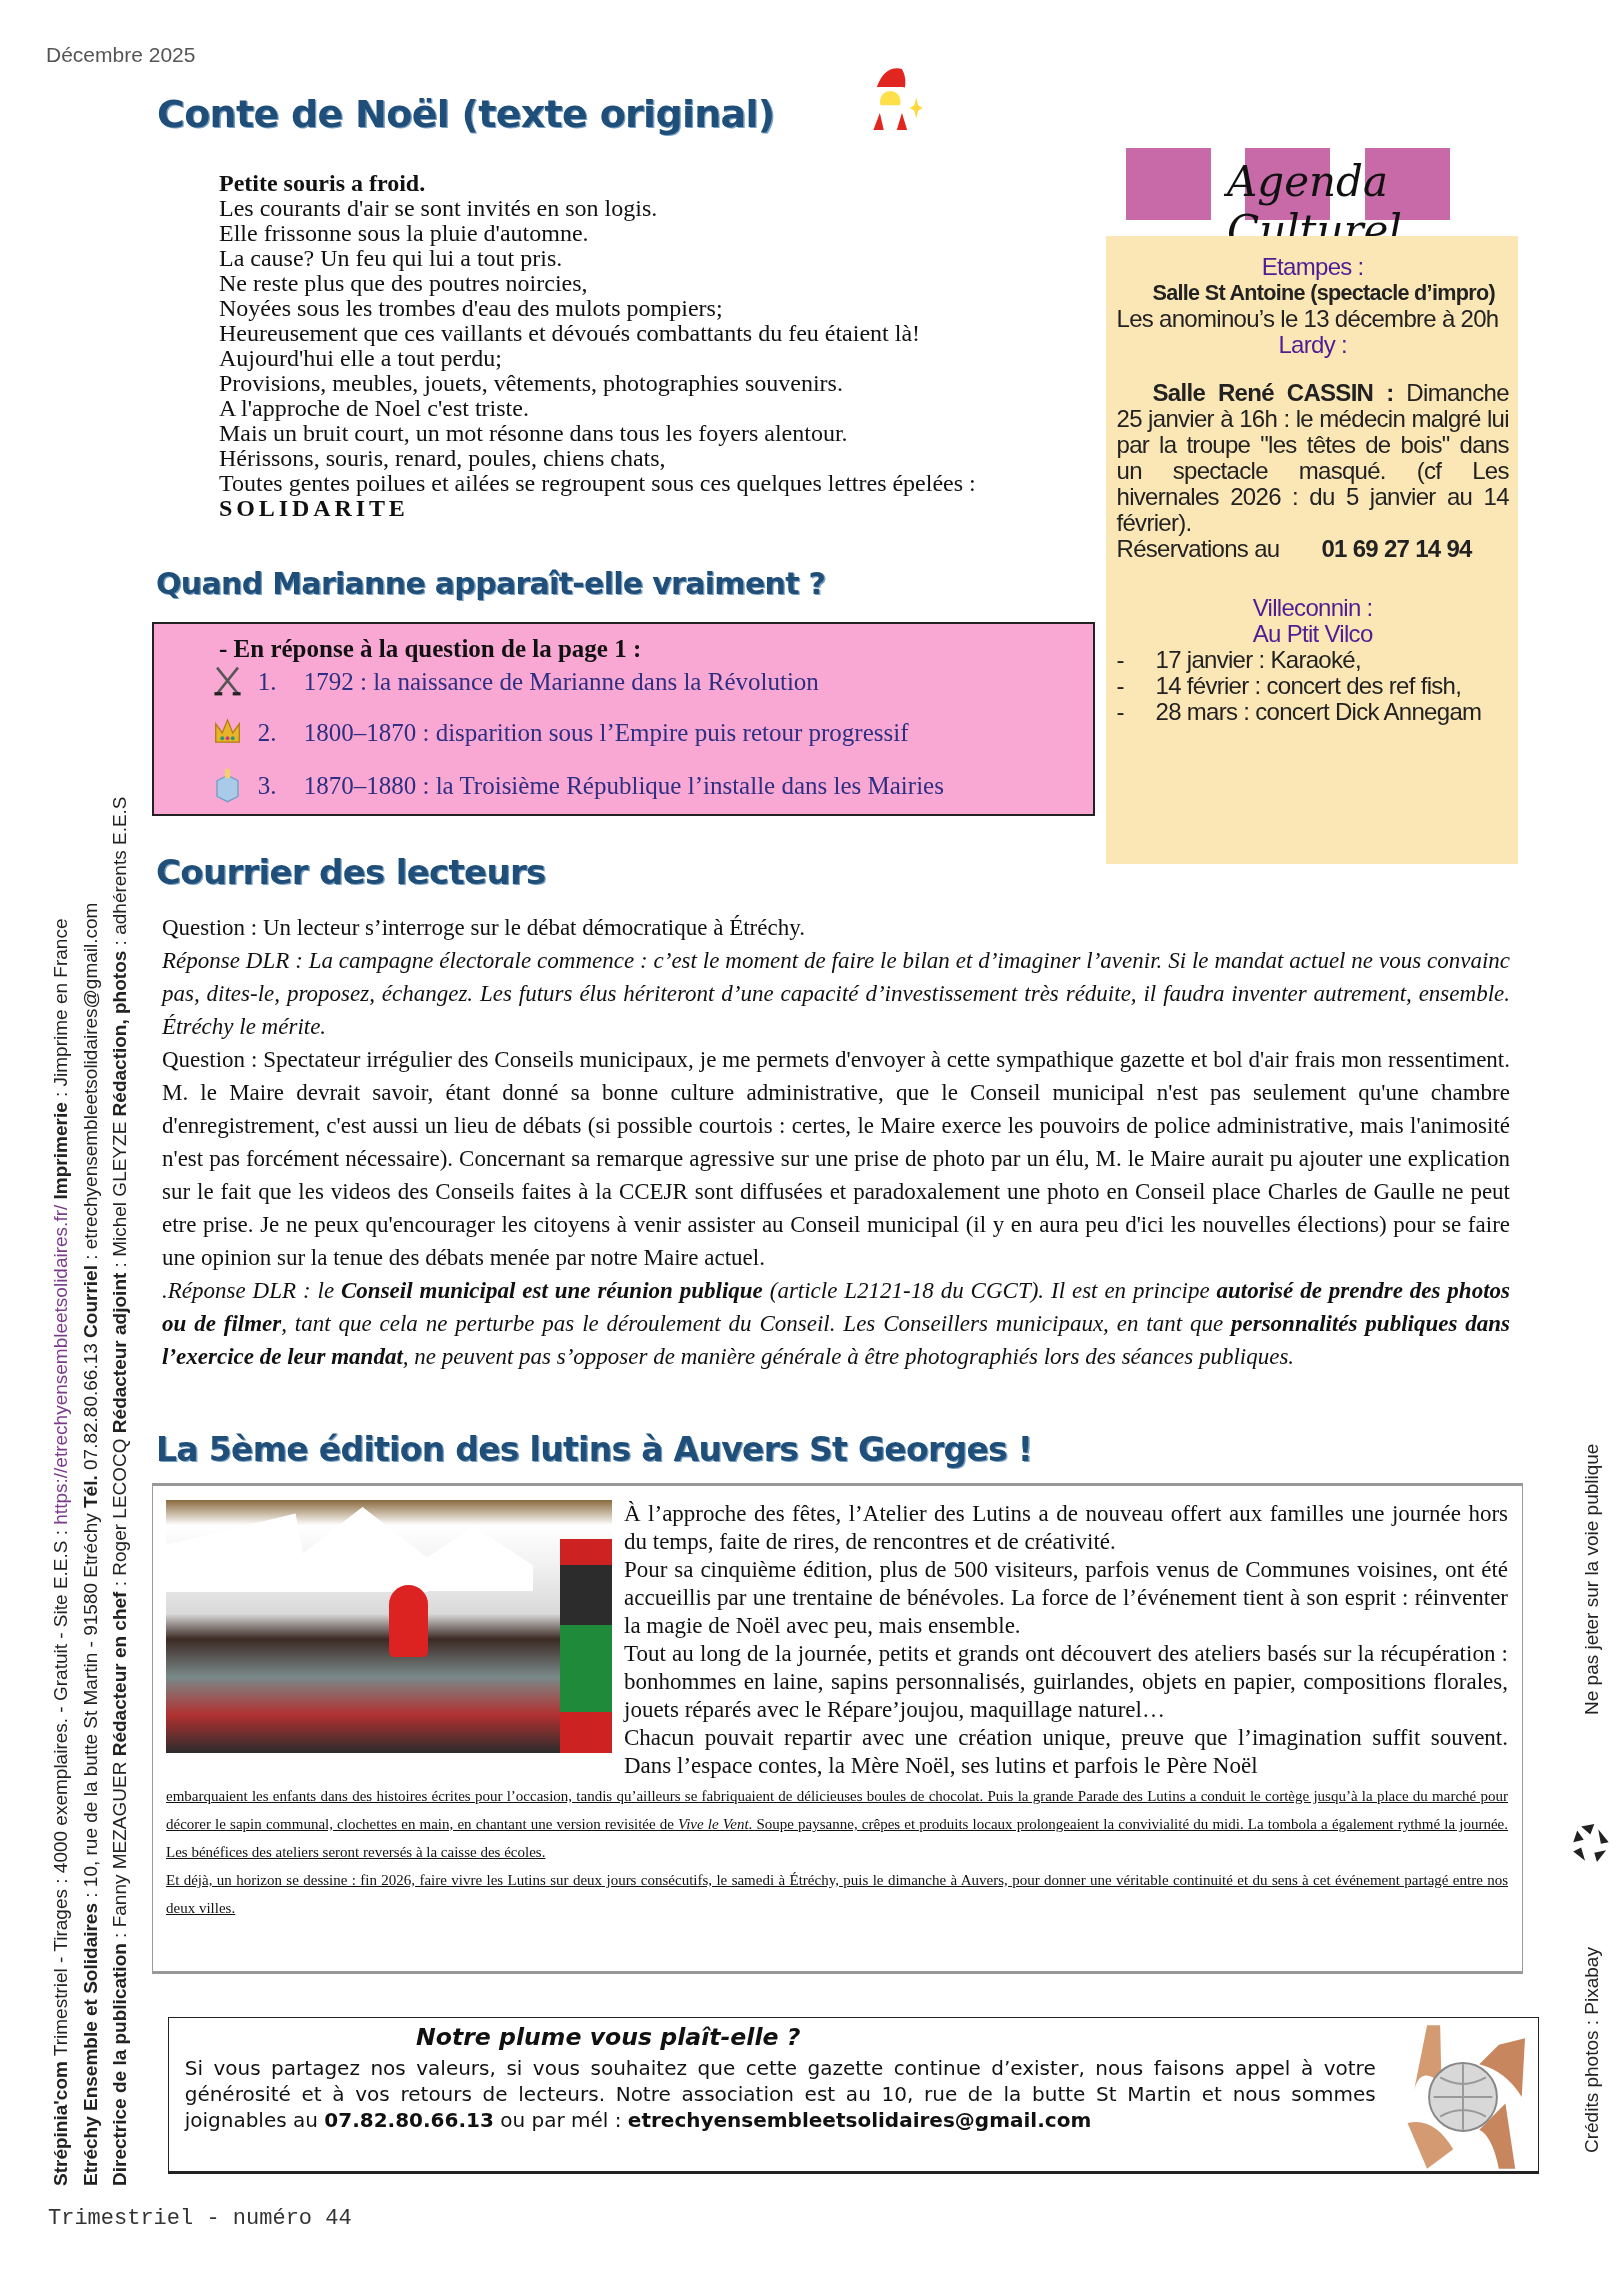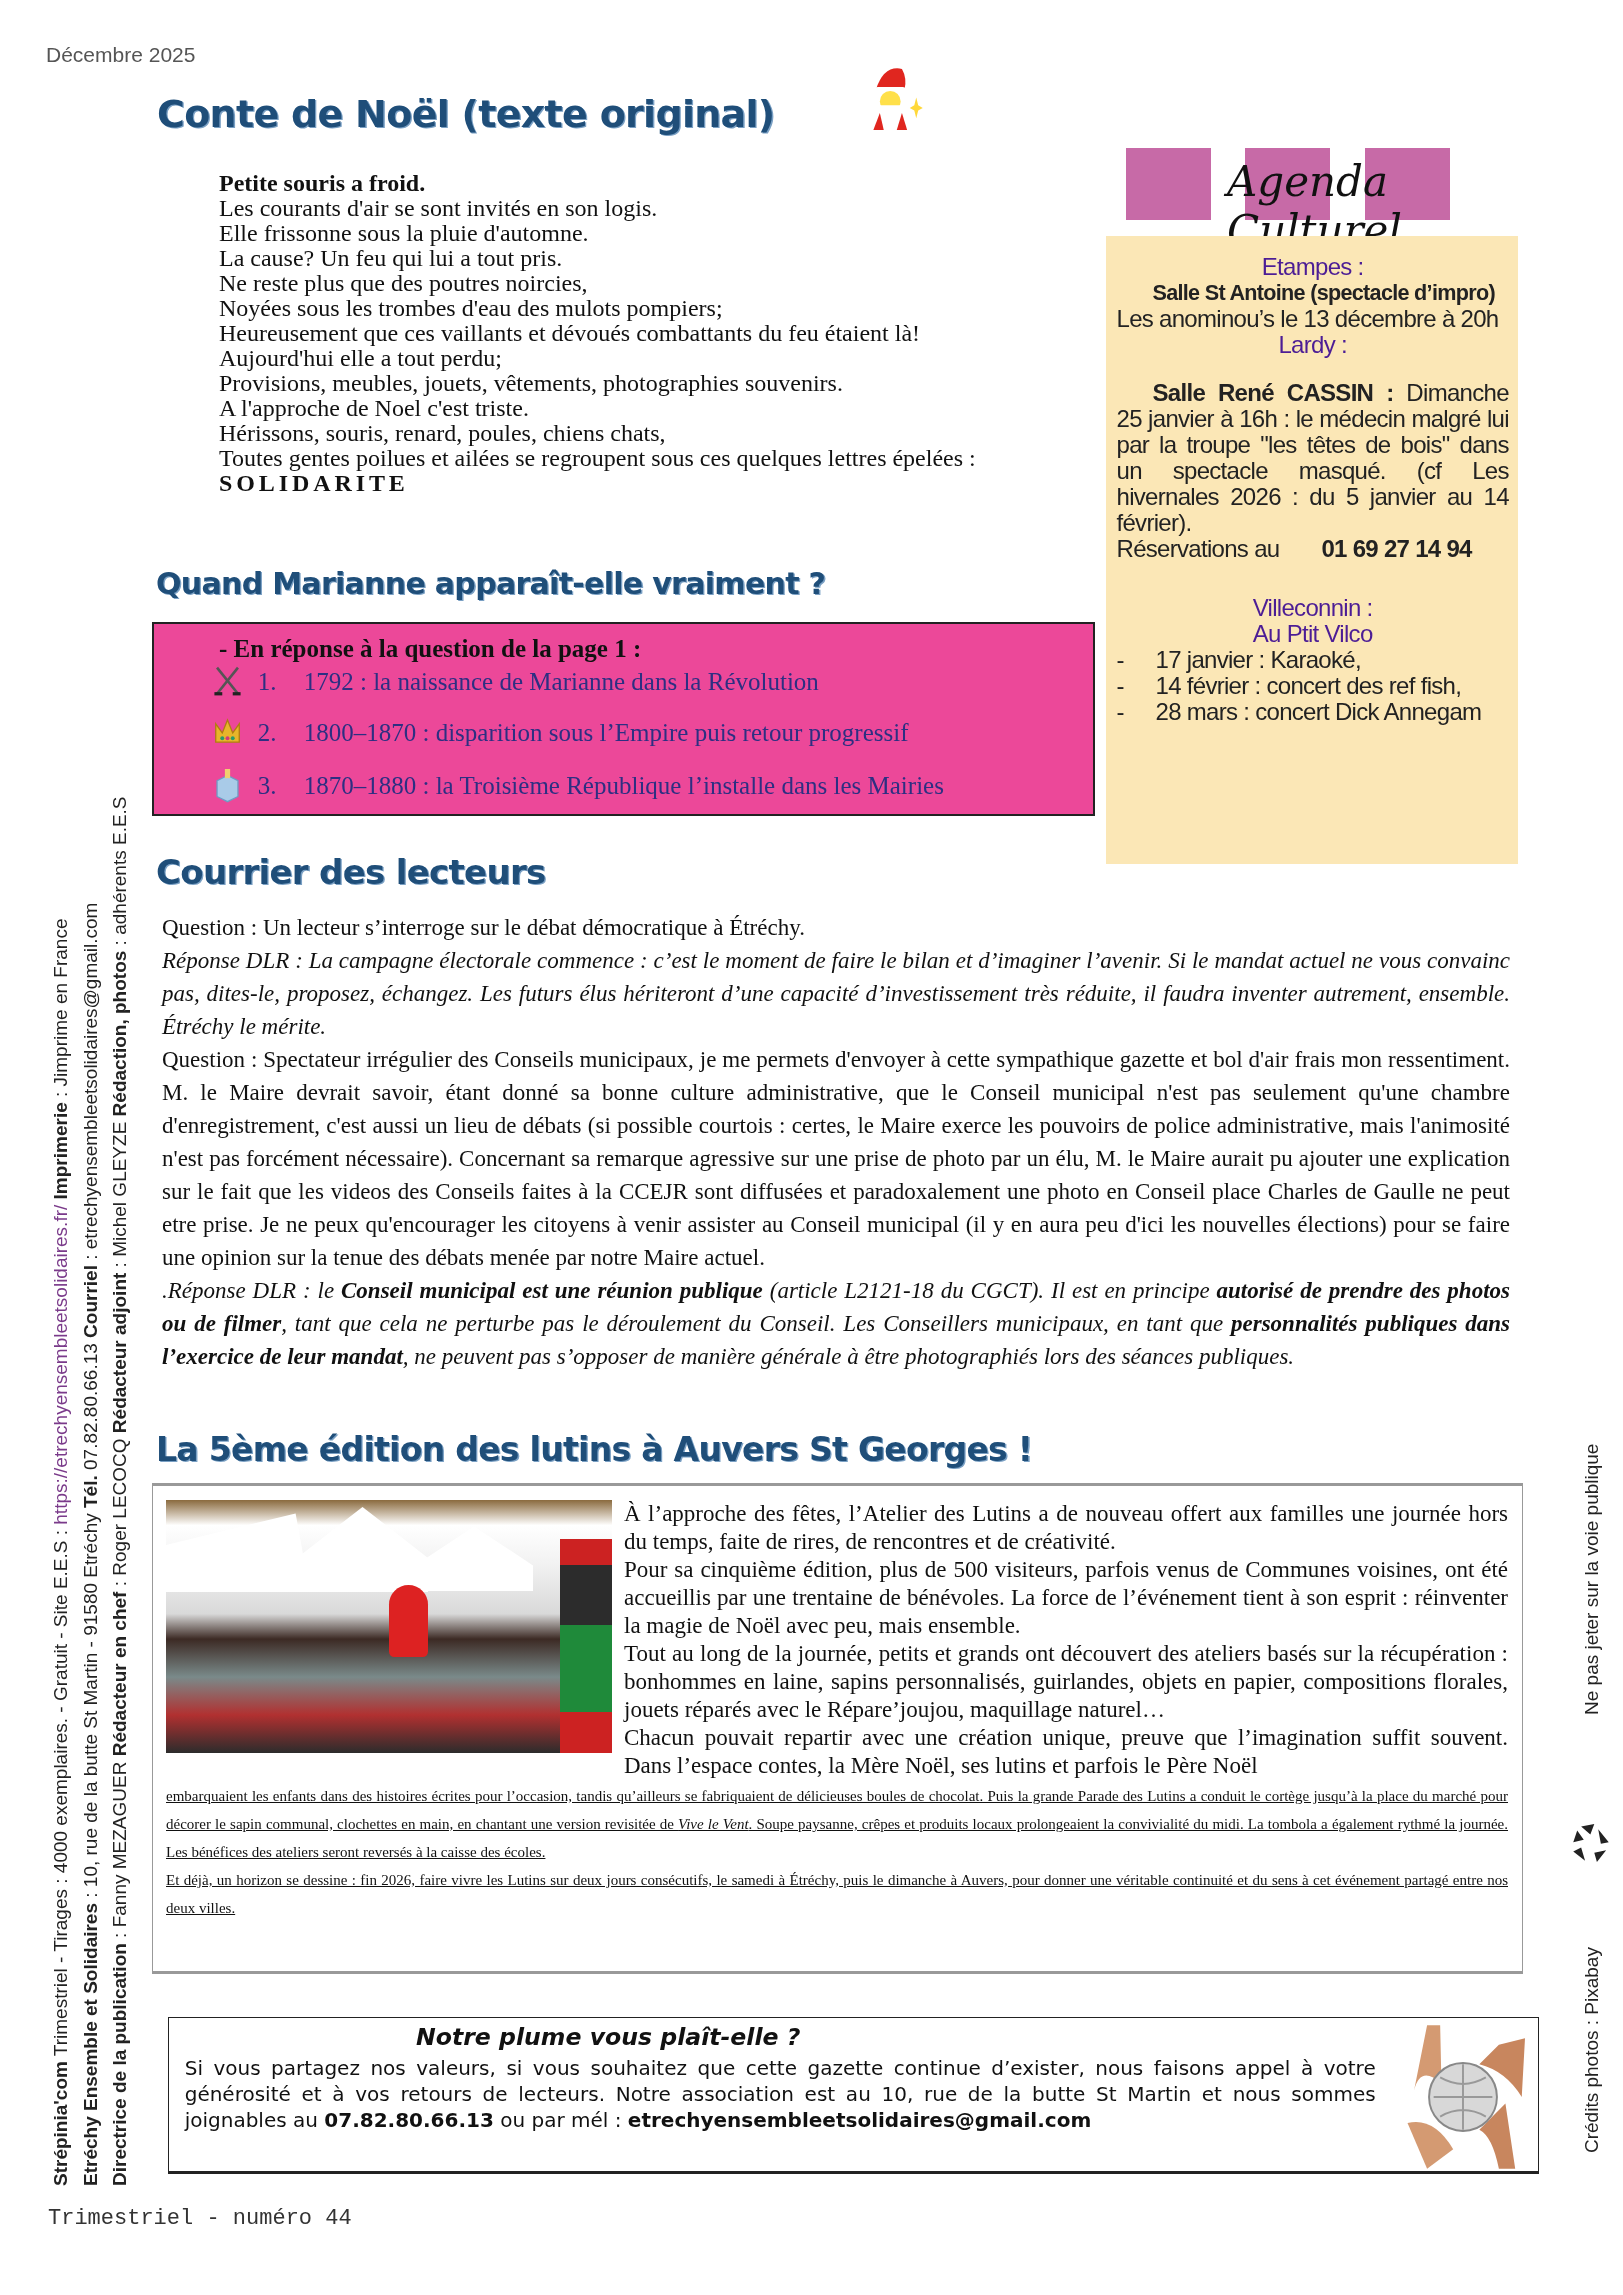--- a/index.html
+++ b/index.html
@@ -6,21 +6,21 @@
   body { width:1624px; height:2295px; position:relative; overflow:hidden; font-family:"Liberation Serif", serif; color:#111; }
   .abs { position:absolute; }
   .date { left:46px; top:43px; font-family:"Liberation Sans", sans-serif; font-size:21px; color:#555; }
   .h-title { font-family:"DejaVu Sans", sans-serif; font-weight:bold; color:#1f4e79; letter-spacing:-0.7px; text-shadow:1.3px 1.3px 0 #7aa0c4; }
   .h1 { left:157px; top:92px; font-size:38px; }
   .santa { left:864px; top:65px; width:59px; height:65px; }
   .poem { left:219px; top:171px; width:851px; font-size:24px; line-height:25px; }
   .poem .p-title { font-weight:bold; }
   .poem .solid { font-weight:bold; letter-spacing:3.9px; }
   .h2 { left:156px; top:566px; font-size:30px; }
-  .marianne-box { left:152px; top:622px; width:943px; height:194px; border:2.6px solid #222; background:#ec4899; box-sizing:border-box; }
+  .marianne-box { left:152px; top:622px; width:943px; height:194px; border:2.6px solid #222; background:#f9a8d4; box-sizing:border-box; }
   .mb-head { position:absolute; left:65px; top:10.5px; font-size:25px; font-weight:bold; }
   .mb-item { position:absolute; left:59px; font-size:25px; color:#2d2f82; display:flex; align-items:center; }
   .mb-item .ico { width:29px; height:34px; margin-right:15.7px; display:inline-block; }
   .mb-item .num { width:46px; }
   .agenda-title-wrap { left:1126px; top:141px; width:406px; height:79px; }
   .pink-sq { position:absolute; top:6.5px; width:85px; height:72px; background:#c76aa7; }
   .agenda-title { position:absolute; left:101px; top:15.7px; font-family:"DejaVu Serif", serif; font-style:italic; font-size:42px; color:#111; }
   .agenda-box { left:1106px; top:236px; width:412px; height:628px; background:#fbe7b6; box-sizing:border-box; padding:18.3px 9.2px 0 10.5px; font-family:"Liberation Sans", sans-serif; font-size:24px; line-height:26px; letter-spacing:-0.7px; color:#222; }
   .agenda-box .city { color:#4c1d95; text-align:center; margin:0; }
   .agenda-box .bold { font-weight:bold;margin-left:36px; }
@@ -74,20 +74,21 @@
   <div class="p-title">Petite souris a froid.</div>
   <div>Les courants d'air se sont invités en son logis.</div>
   <div>Elle frissonne sous la pluie d'automne.</div>
   <div>La cause? Un feu qui lui a tout pris.</div>
   <div>Ne reste plus que des poutres noircies,</div>
   <div>Noyées sous les trombes d'eau des mulots pompiers;</div>
   <div>Heureusement que ces vaillants et dévoués combattants du feu étaient là!</div>
   <div>Aujourd'hui elle a tout perdu;</div>
   <div>Provisions, meubles, jouets, vêtements, photographies souvenirs.</div>
   <div>A l'approche de Noel c'est triste.</div>
+  <div>Mais un bruit court, un mot résonne dans tous les foyers alentour.</div>
   <div>Hérissons, souris, renard, poules, chiens chats,</div>
   <div>Toutes gentes poilues et ailées se regroupent sous ces quelques lettres épelées :</div>
   <div class="solid">SOLIDARITE</div>
 </div>
 
 <div class="abs h-title h2">Quand Marianne apparaît-elle vraiment ?</div>
 <div class="abs marianne-box">
   <div class="mb-head">-  En réponse à la question de la page 1  :</div>
   <div class="mb-item" style="top:41px">
     <svg class="ico" viewBox="0 0 44 52">

